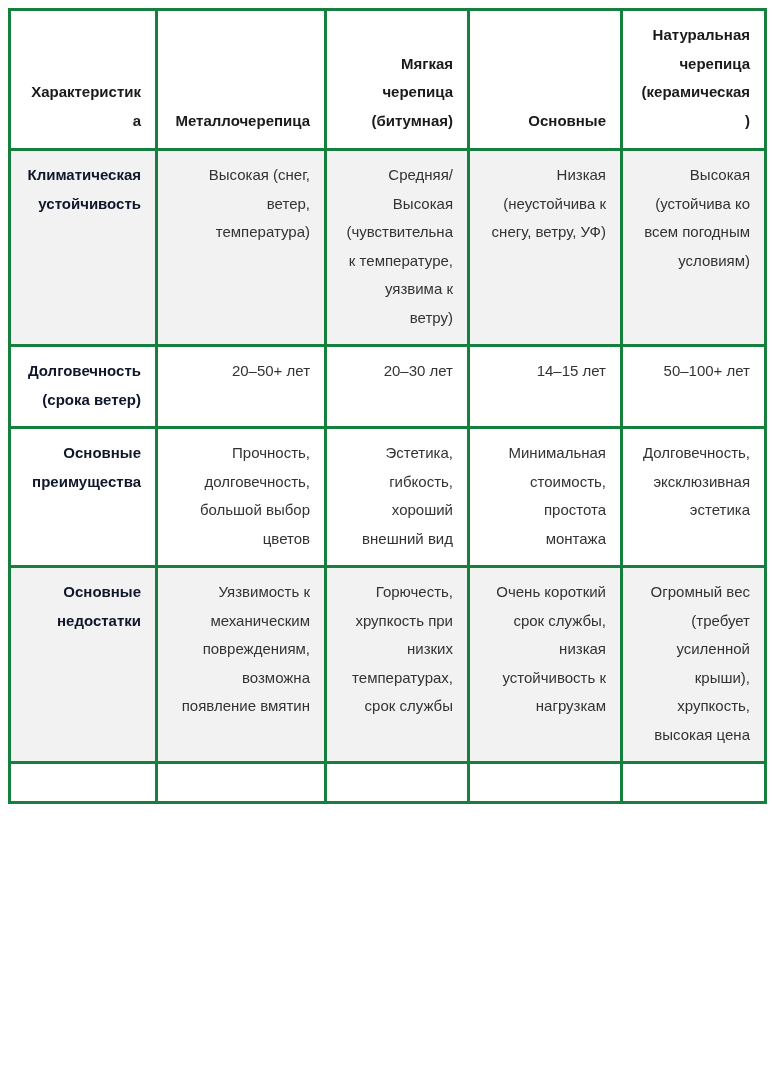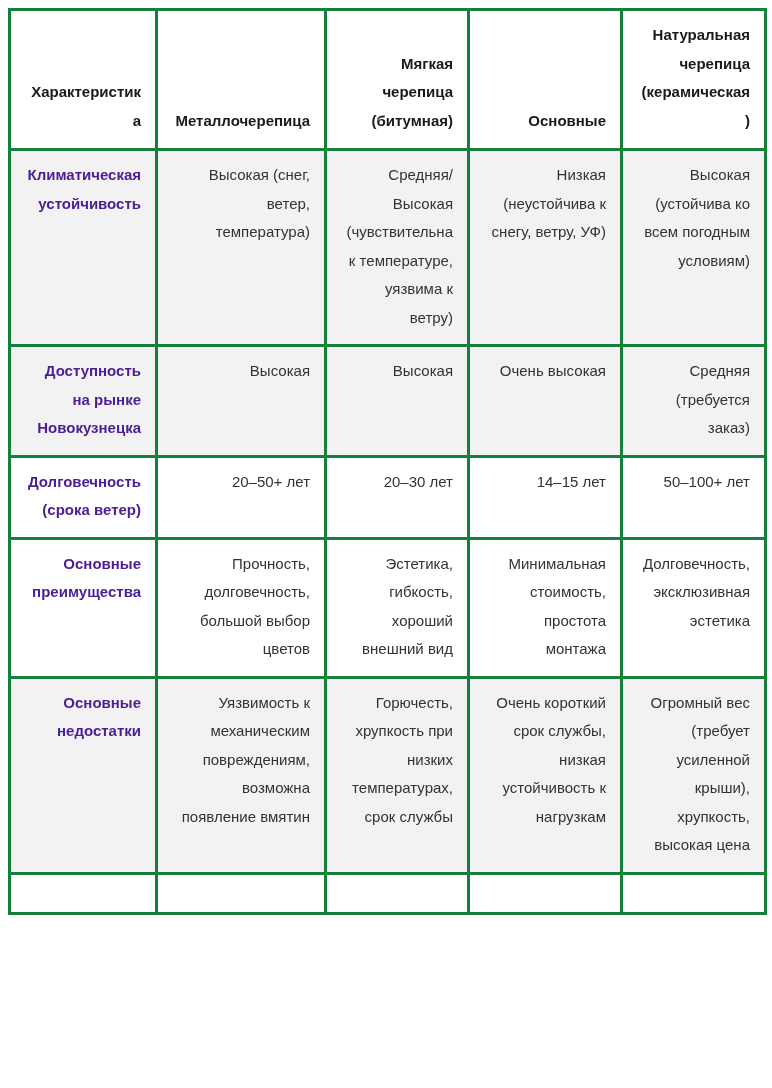--- a/index.html
+++ b/index.html
@@ -32,21 +32,21 @@
   }
   thead th {
     vertical-align: bottom;
     font-weight: bold;
     color: #1a1a1a;
     background: #ffffff;
     padding-bottom: 13px;
   }
   td.feature {
     font-weight: bold;
-    color: #4c1d95;
+    color: #0f172a;
   }
   tr.alt td {
     background: #f2f2f2;
   }
   tr.partial td {
     height: 40px;
     background: #ffffff;
   }
 </style>
 </head>
@@ -71,27 +71,20 @@
       </tr>
     </thead>
     <tbody id="table-body">
         <tr class="alt">
           <td class="feature">Климатическая устойчивость</td>
           <td>Высокая (снег, ветер, температура)</td>
           <td>Средняя/Высокая (чувствительна к температуре, уязвима к ветру)</td>
           <td>Низкая (неустойчива к снегу, ветру, УФ)</td>
           <td>Высокая (устойчива ко всем погодным условиям)</td>
         </tr>
-        <tr class="alt">
-          <td class="feature">Доступность на рынке Новокузнецка</td>
-          <td>Высокая</td>
-          <td>Высокая</td>
-          <td>Очень высокая</td>
-          <td>Средняя (требуется заказ)</td>
-        </tr>
         <tr>
           <td class="feature">Долговечность (срока ветер)</td>
           <td>20–50+ лет</td>
           <td>20–30 лет</td>
           <td>14–15 лет</td>
           <td>50–100+ лет</td>
         </tr>
         <tr>
           <td class="feature">Основные преимущества</td>
           <td>Прочность, долговечность, большой выбор цветов</td>

